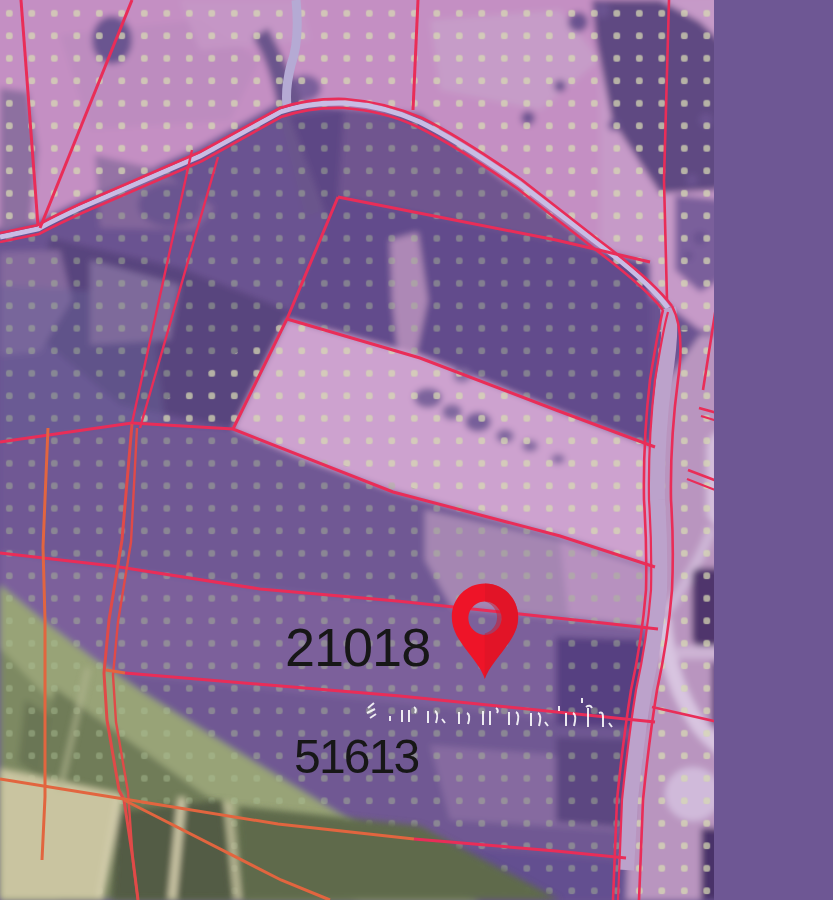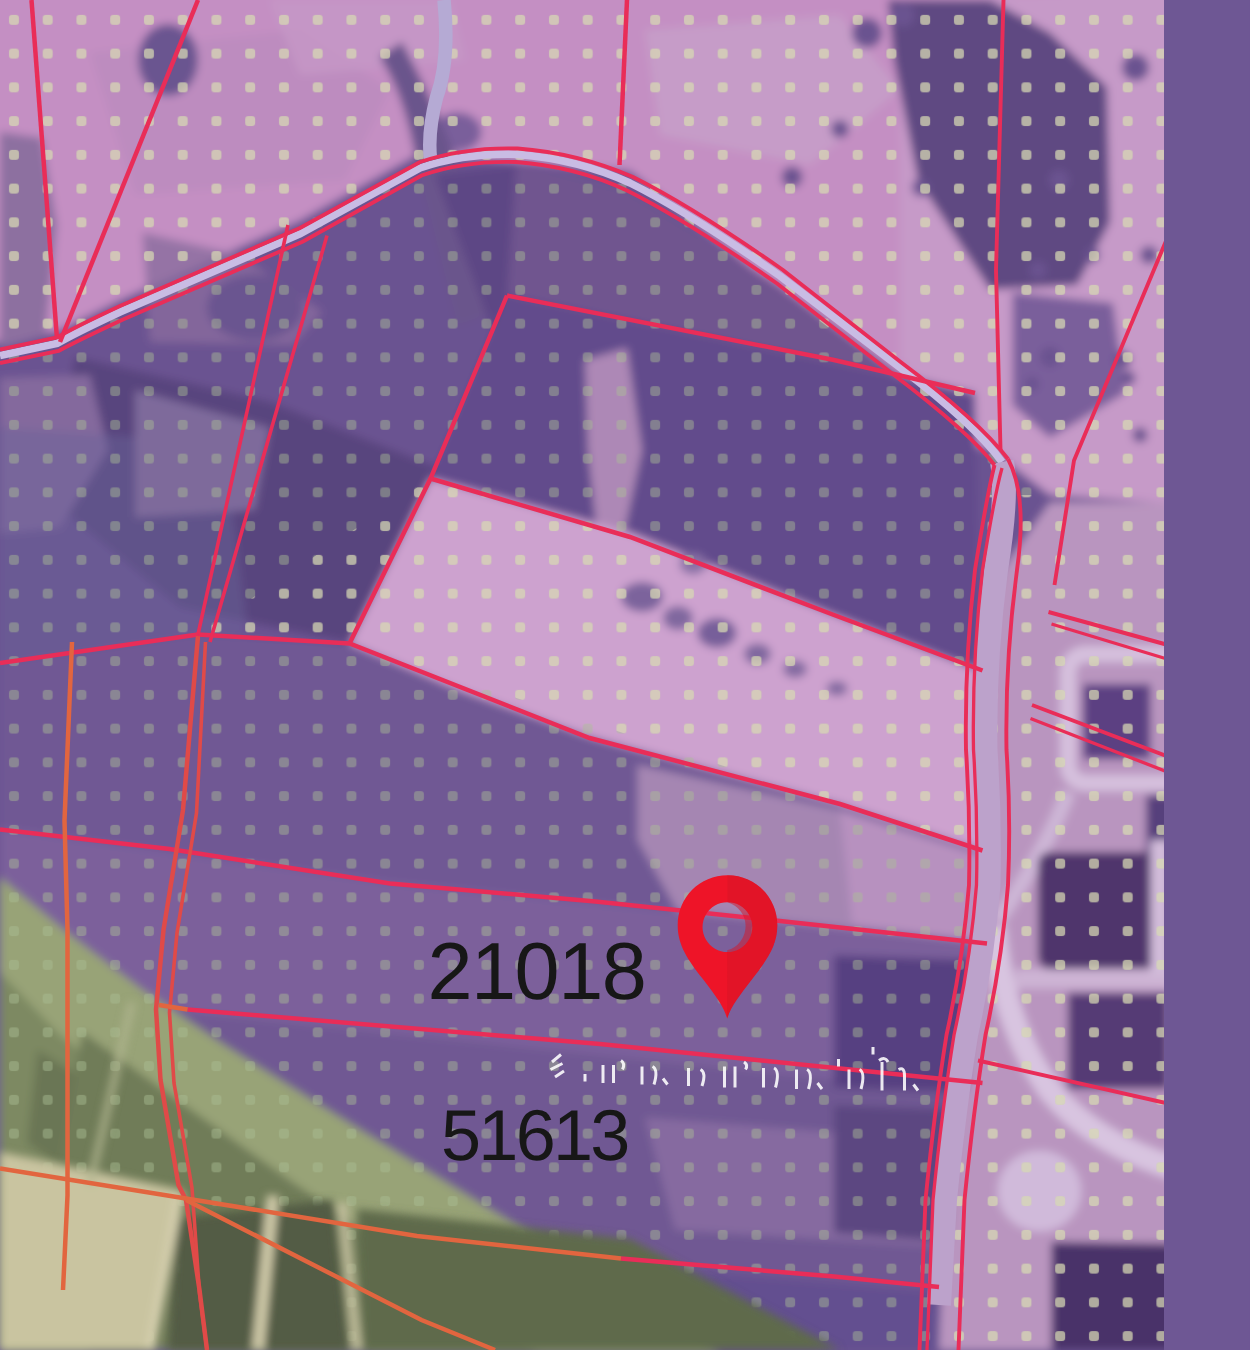--- a/index.html
+++ b/index.html
@@ -1,16 +1,16 @@
 <!DOCTYPE html>
 <html><head>
 <meta charset="utf-8">
 <style>
 html,body{margin:0;padding:0;background:#6e5794;}
-#map{position:relative;width:776px;height:900px;overflow:hidden;}
+#map{position:relative;width:714px;height:900px;overflow:hidden;}
 svg{display:block;}
 </style>
 </head>
 <body>
 
 <div id="map">
 <svg width="833" height="900" viewBox="0 0 833 900">
 <defs>
 <filter id="blur3" x="-10%" y="-10%" width="120%" height="120%">
           <feGaussianBlur stdDeviation="3"></feGaussianBlur>

